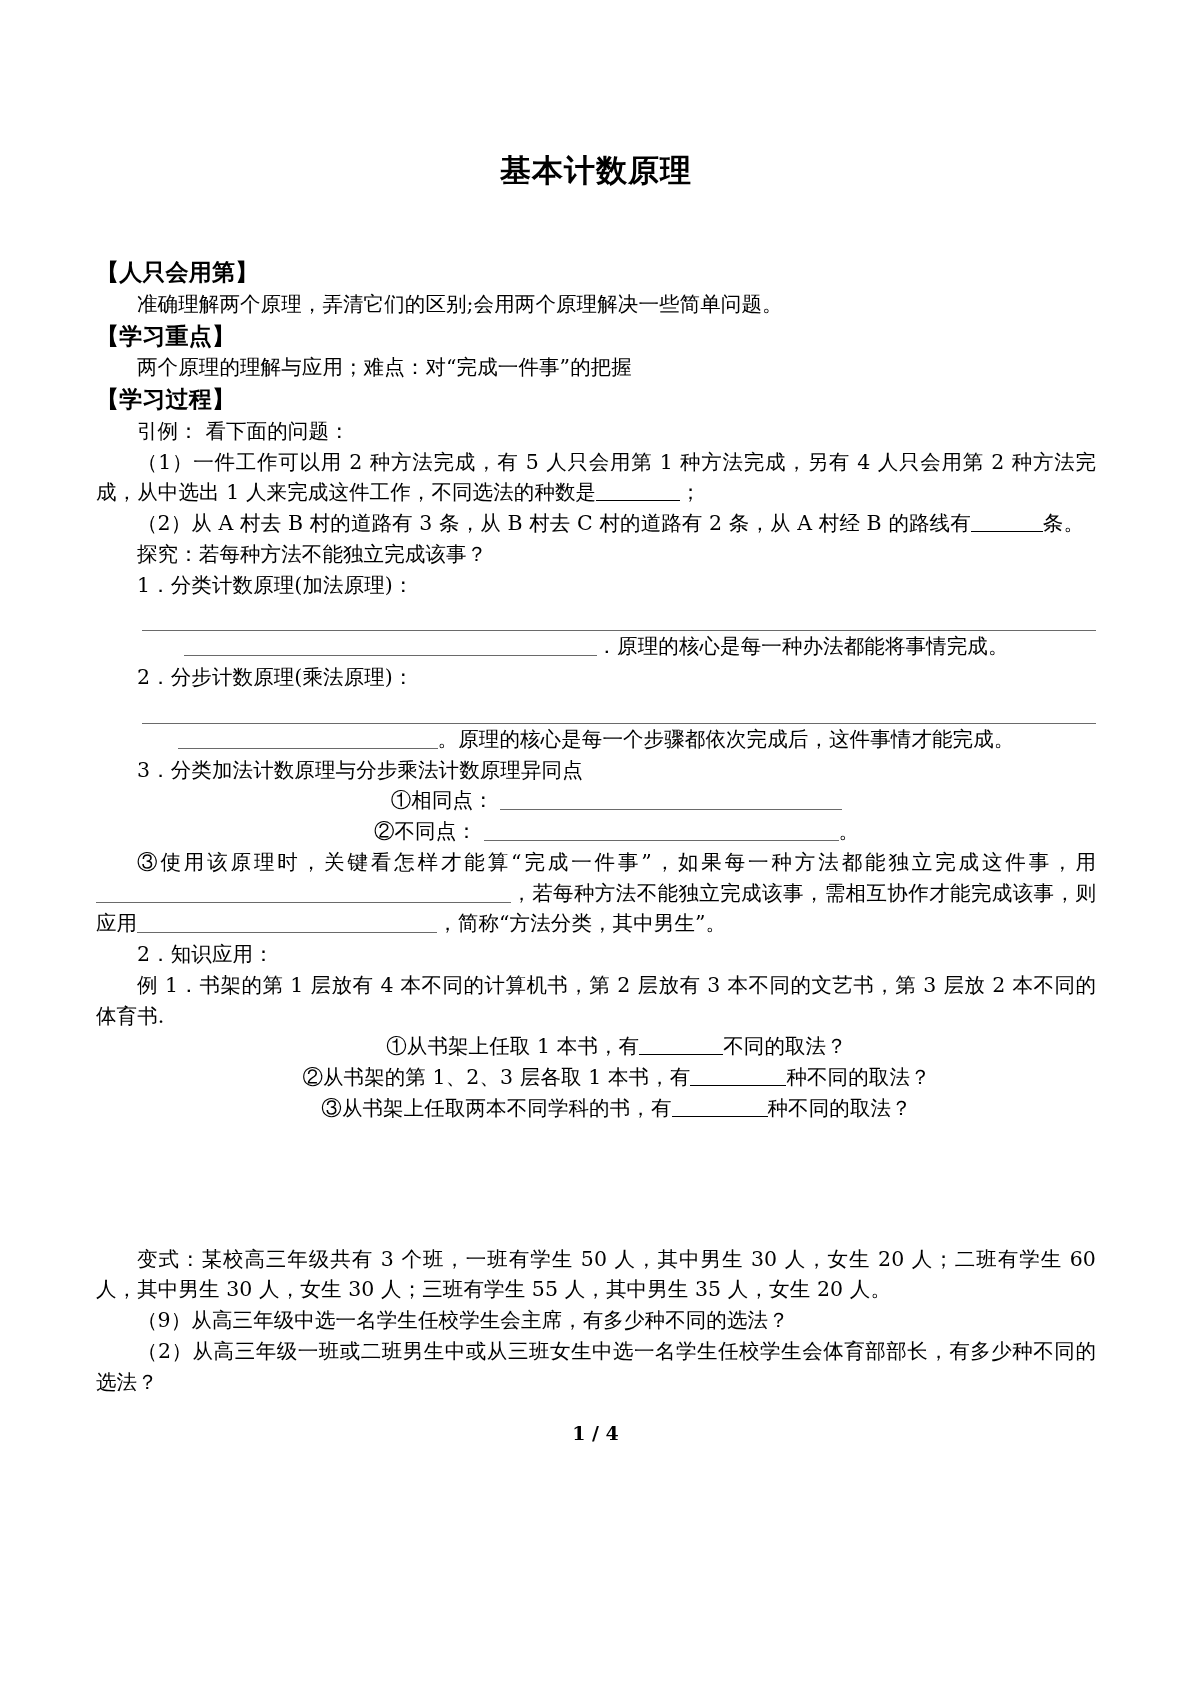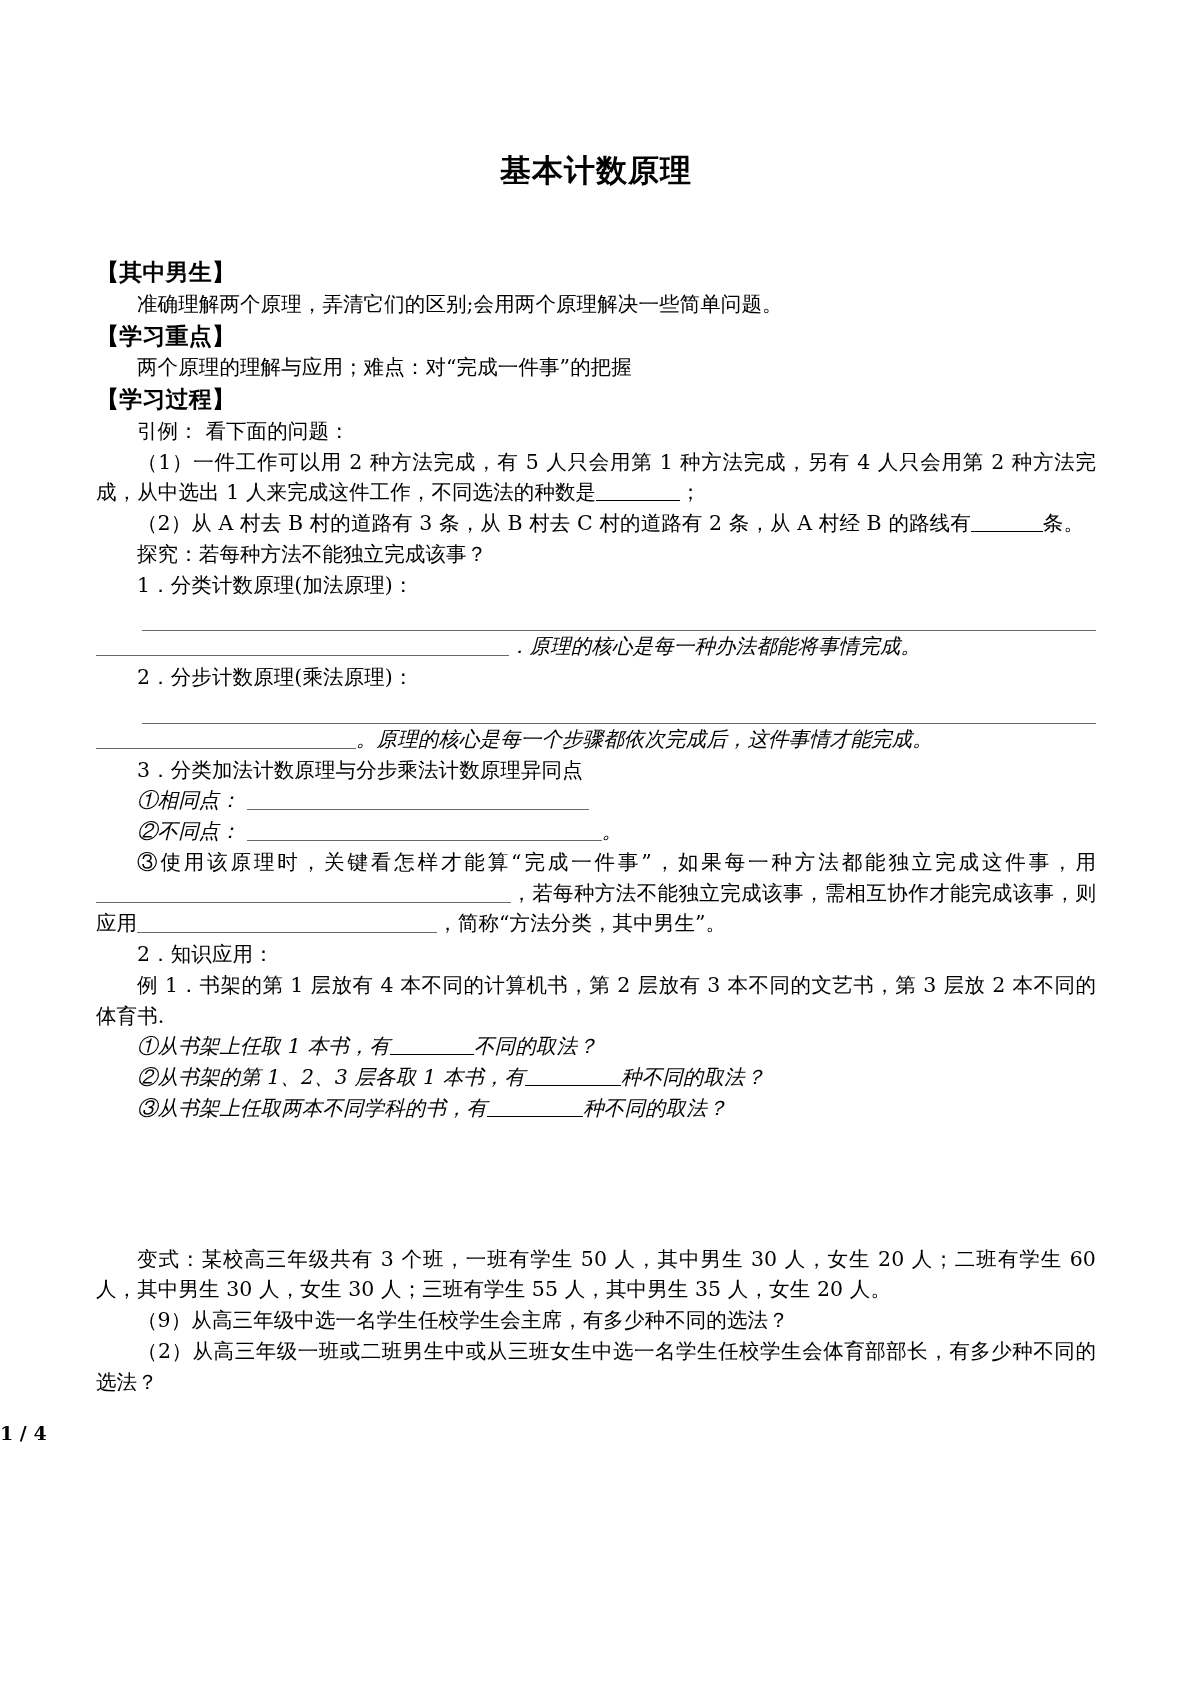--- a/index.html
+++ b/index.html
@@ -55,22 +55,21 @@
     line-height: 1.50;
     margin: 0;
     text-align: justify;
     text-justify: inter-ideograph;
     letter-spacing: 0.1px;
   }
   .indent {
     text-indent: 2em;
   }
   .para.nojust {
-    text-align: left;
-    font-style: italic;
+    text-align: center;
   }
 
   
   .gap-title { height: 66px; }
 
   
   .blank {
     display: inline-block;
     border-bottom: 1px solid #000;
     height: 0.95em;
@@ -105,40 +104,41 @@
   .blank-line-d { width: 355px; }
   .blank-line-e { width: 415px; }
   .blank-line-f { width: 300px; }
 
   
   .footer {
     position: absolute;
     left: 0;
     right: 0;
     top: 1422px;
+    text-align: center;
     font-size: 19px;
     font-weight: bold;
     font-family: "DejaVu Serif", "Liberation Serif", serif;
   }
 
   
   .gap-large { height: 120px; }
 </style>
 </head>
 <body>
 
 <div class="page">
 
   <div class="content">
 
     <h1 class="doc-title">基本计数原理</h1>
 
     <div class="gap-title"></div>
 
-    <p class="sec-head">【其中男生】</p>
+    <p class="sec-head">【人只会用第】</p>
     <p class="para indent">准确理解两个原理，弄清它们的区别;会用两个原理解决一些简单问题。</p>
 
     <p class="sec-head">【学习重点】</p>
     <p class="para indent">两个原理的理解与应用；难点：对“完成一件事”的把握</p>
 
     <p class="sec-head">【学习过程】</p>
 
     <p class="para indent">引例： 看下面的问题：</p>
 
     <p class="para indent">

